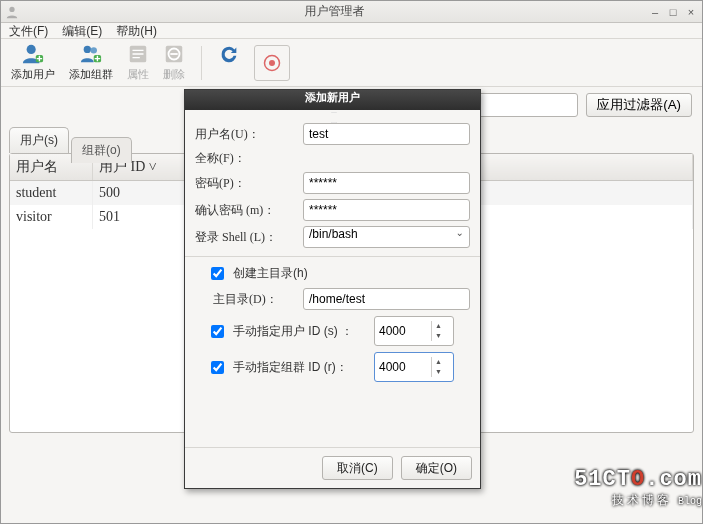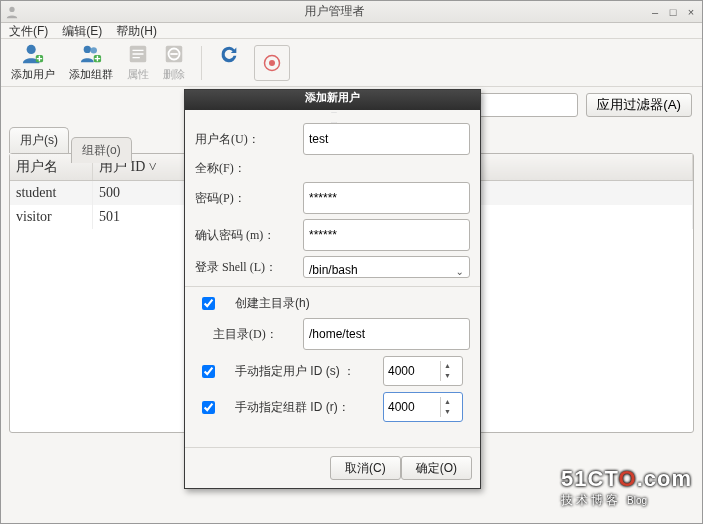--- a/index.html
+++ b/index.html
@@ -49,37 +49,37 @@
   .dialog{position:absolute;left:183px;top:88px;width:297px;height:400px;
     border:1px solid #3a3a3a;background:#f6f5f3;box-shadow:2px 3px 6px rgba(0,0,0,.35);}
   .dlg-title{height:20px;background:linear-gradient(#484848,#2e2e2e);color:#fff;
     display:flex;align-items:center;padding:0 4px;font-size:11px;flex-direction:column;}
   .dlg-title .t{flex:1;text-align:center;font-weight:bold;}
   .dlg-title .wicon{width:14px;height:14px;margin-right:4px;}
   .dlg-title .wbtn{width:14px;height:14px;margin-left:3px;text-align:center;line-height:13px;color:#ddd;font-size:10px;}
   .dlg-body{padding:8px 10px;}
   .row{display:flex;align-items:center;margin:5px 0;gap:8px;}
   .row label{width:100px;color:#333;font-family:Liberation Serif, serif;}
-  .tin{flex:1;height:32px;border:1px solid #b5b3af;border-radius:3px;padding:0 5px;background:#fff;font-size:12px;font-family:inherit;}
-  .sel{flex:1;height:22px;border:1px solid #b5b3af;border-radius:3px;background:#fff;display:flex;align-items:flex-end;padding:0 5px;justify-content:space-between;}
+  .tin{flex:1;height:22px;border:1px solid #b5b3af;border-radius:3px;padding:0 5px;background:#fff;font-size:12px;font-family:inherit;}
+  .sel{flex:1;height:22px;border:1px solid #b5b3af;border-radius:3px;background:#fff;display:flex;align-items:flex-start;padding:0 5px;justify-content:space-between;}
   .sel .chev{color:#555;font-size:10px;}
   .hr{height:1px;background:#d8d6d2;margin:8px -10px;}
-  .chk{display:flex;align-items:center;gap:20px;margin:6px 7px;color:#333;}
+  .chk{display:flex;align-items:center;gap:9px;margin:6px 16px;color:#333;}
   .chk input{margin:0;}
   .indent{margin-left:18px;}
   .spin{width:80px;height:30px;border:1px solid #b5b3af;border-radius:3px;background:#fff;display:flex;align-items:center;}
   .spin input{border:none;width:56px;padding:0 4px;font-size:12px;font-family:inherit;outline:none;}
   .spin .sb{width:14px;display:flex;flex-direction:column;border-left:1px solid #cfcdca;}
   .spin .sb div{height:10px;font-size:7px;text-align:center;line-height:9px;color:#555;}
   .dlg-foot{position:absolute;bottom:0;left:0;right:0;border-top:1px solid #d8d6d2;
-    padding:8px;display:flex;justify-content:flex-end;background:#f6f5f3;}
+    padding:8px;display:flex;justify-content:flex-end;gap:8px;background:#f6f5f3;}
   .btn{border:1px solid #b5b3af;border-radius:3px;height:24px;padding:0 14px;background:linear-gradient(#fdfdfc,#ebeae7);color:#222;font-size:12px;}
 
   
-  .wm{position:absolute;right:10px;bottom:14px;color:#fff;text-shadow:0 0 3px #000,0 0 3px #000;font-family:Liberation Sans, sans-serif;}
+  .wm{position:absolute;right:0;bottom:14px;color:#fff;text-shadow:0 0 3px #000,0 0 3px #000;font-family:Liberation Mono, monospace;text-align:right;}
   .wm .l1{font-size:22px;font-weight:bold;letter-spacing:1px;}
   .wm .l1 .o{color:#cf3f2e;}
   .wm .l2{font-size:12px;letter-spacing:3px;}
   .wm .l2 .b{font-size:10px;letter-spacing:0;margin-left:6px;}
 </style>
 </head>
 <body>
 
 <div class="titlebar">
   <svg class="tb-icon" viewBox="0 0 16 16">

